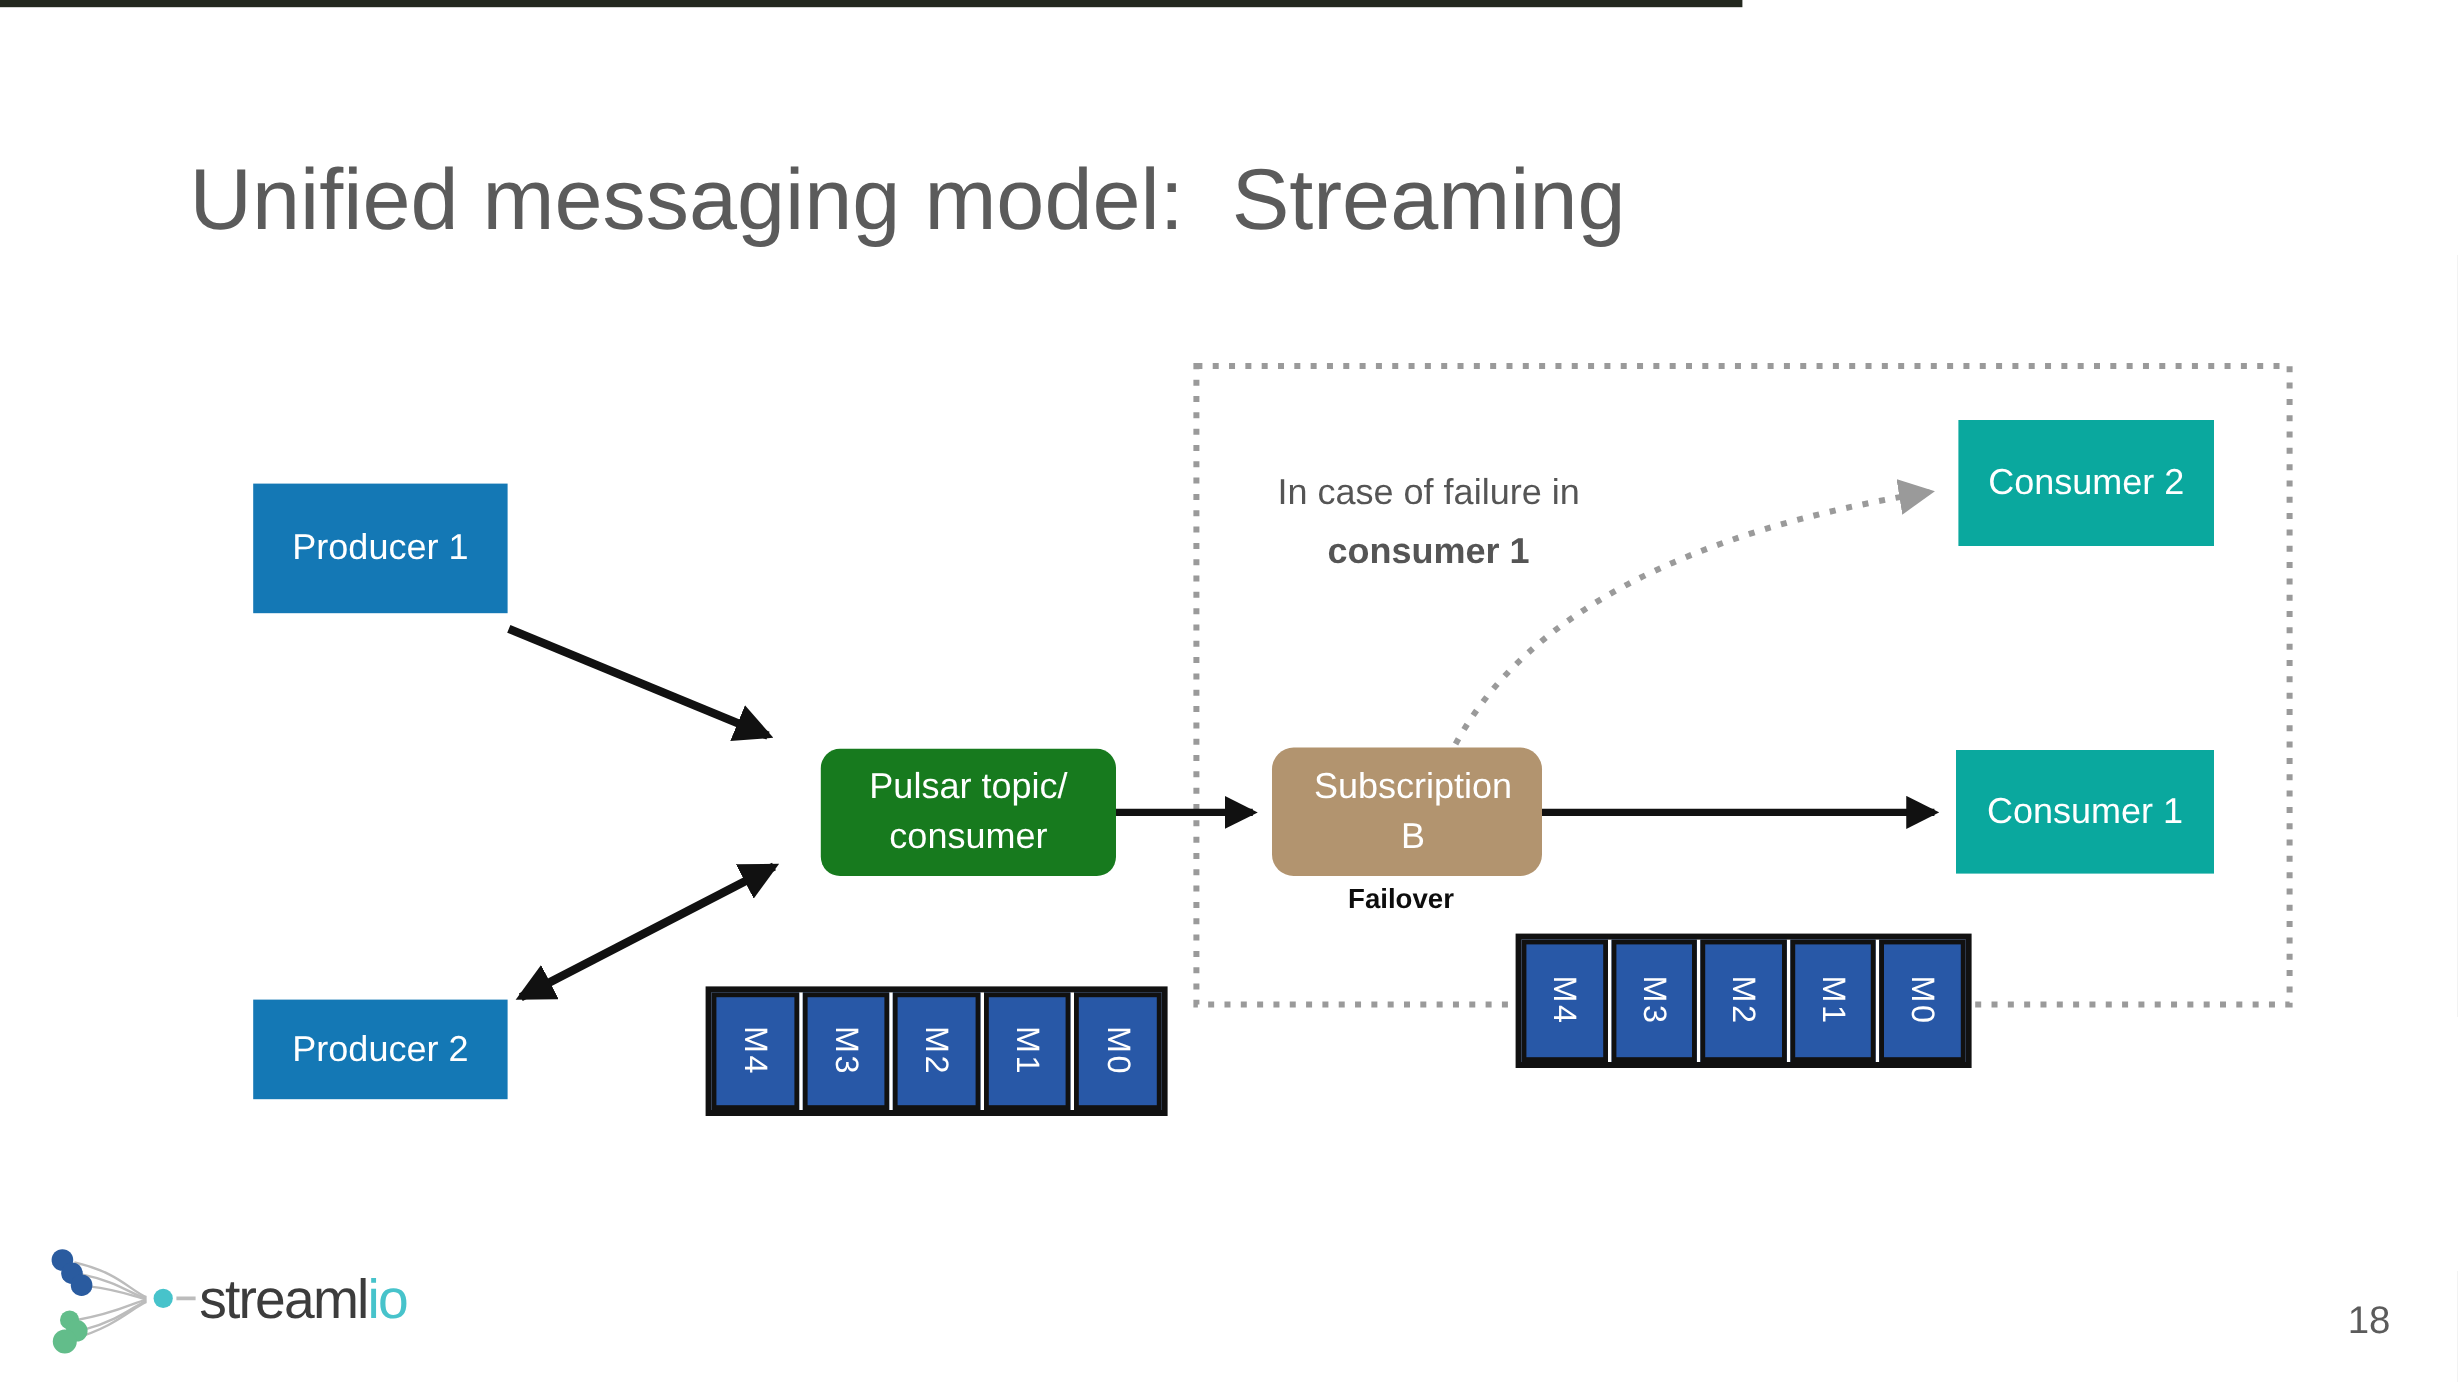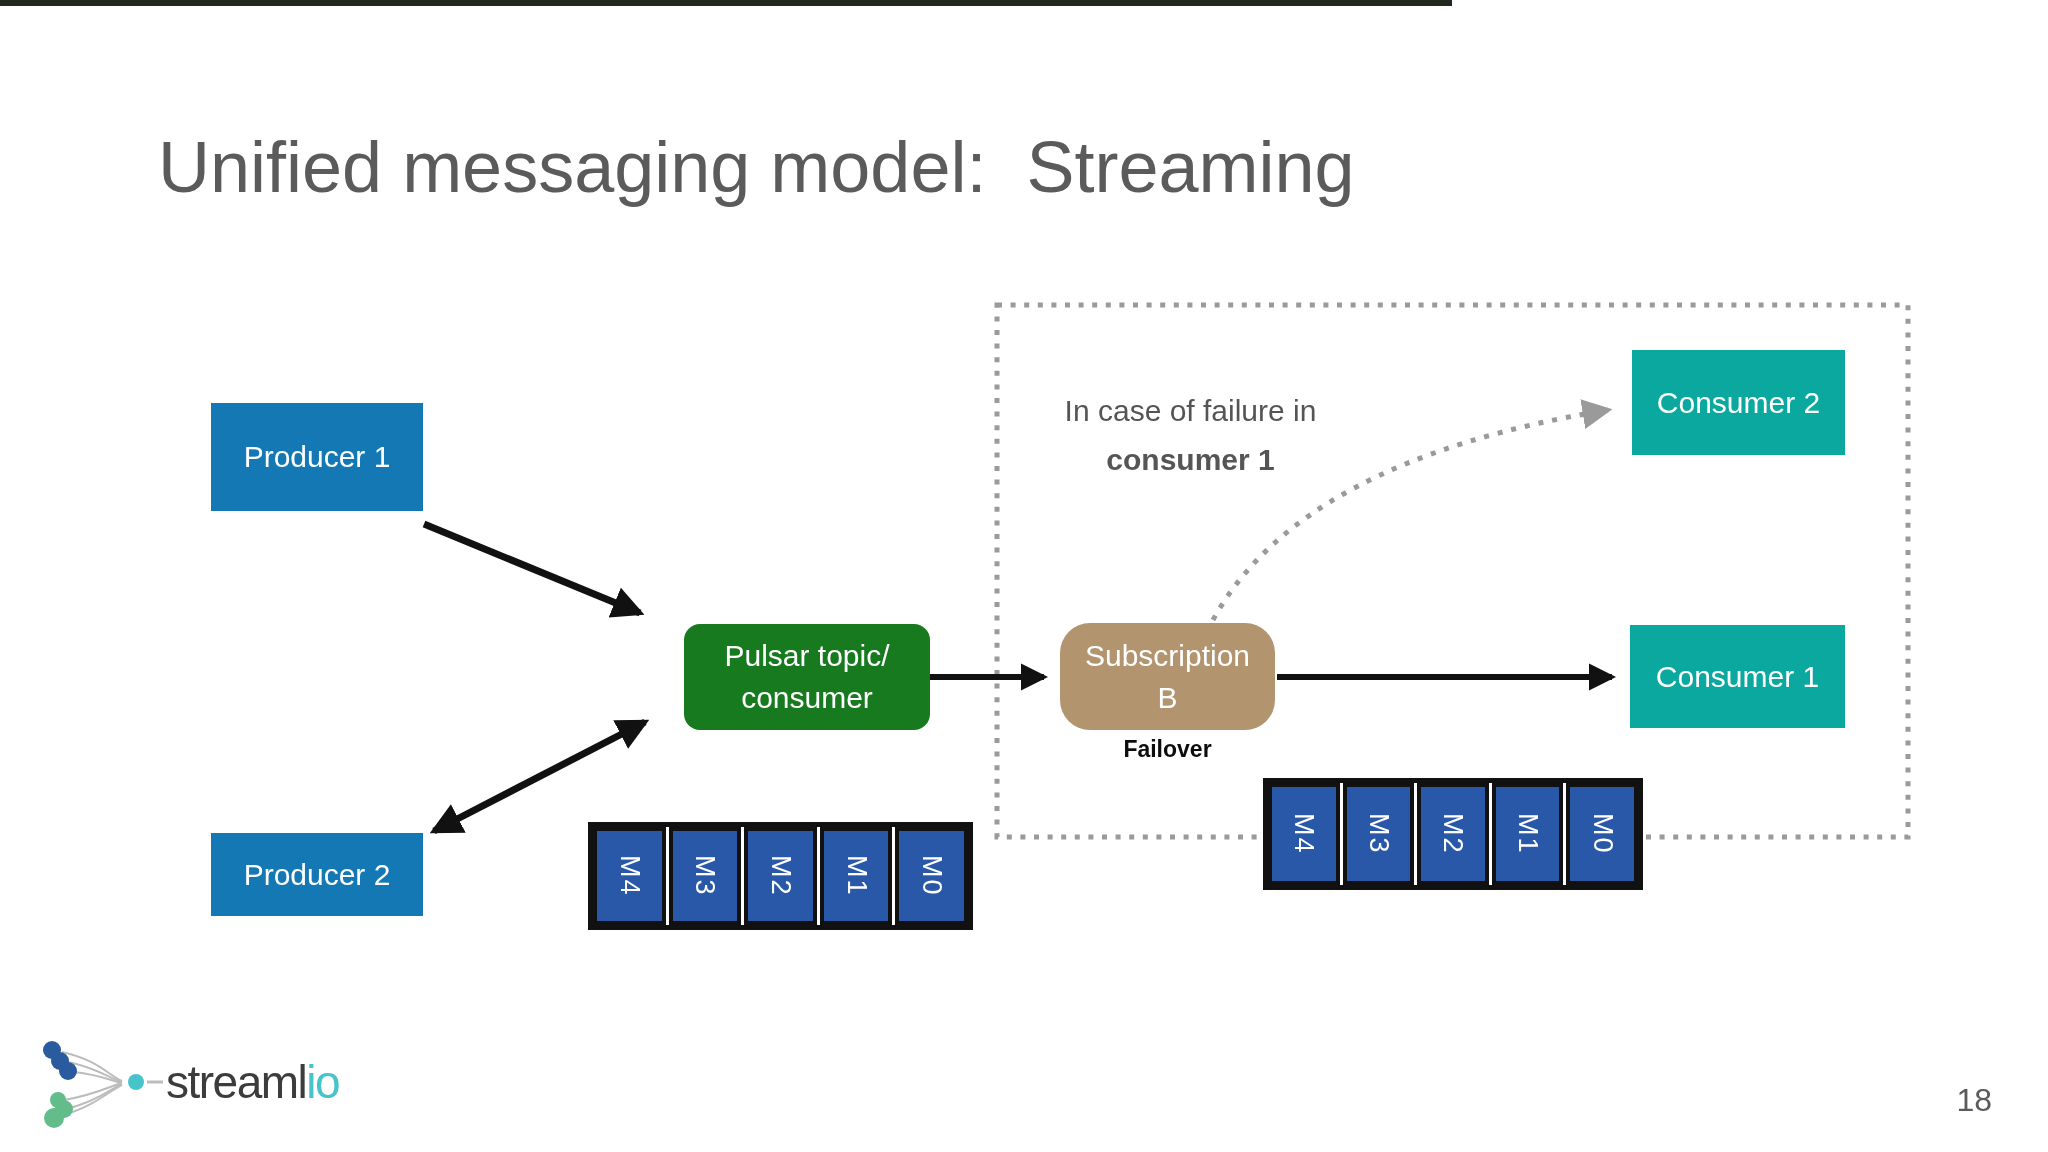--- a/index.html
+++ b/index.html
@@ -11,21 +11,21 @@
   .title{
     position:absolute;left:158px;top:128px;font-size:72px;line-height:1.1;
     color:var(--title_gray);white-space:pre;letter-spacing:0;
   }
   .node{
     position:absolute;display:flex;flex-direction:column;align-items:center;justify-content:center;
     color:#ffffff;font-size:30px;line-height:42px;text-align:left;
   }
   .producer{background:var(--producer_blue);}
   .topic{background:var(--topic_green);border-radius:16px;}
-  .subscription{background:var(--subscription_tan);border-radius:30px;}
+  .subscription{background:var(--subscription_tan);border-radius:18px;padding-left:10px;}
   .consumer{background:var(--consumer_teal);}
   .failover{
     position:absolute;left:1035px;top:736px;width:265px;text-align:center;
     font-size:23px;font-weight:bold;color:#0d0d0d;
   }
   .annotation{
     position:absolute;left:1018px;top:354px;width:345px;text-align:center;color:var(--annotation_gray);margin-top:40px;
   }
   .annotation .l1{font-size:30px;}
   .annotation .l2{font-size:30px;font-weight:bold;margin-top:15px;}

